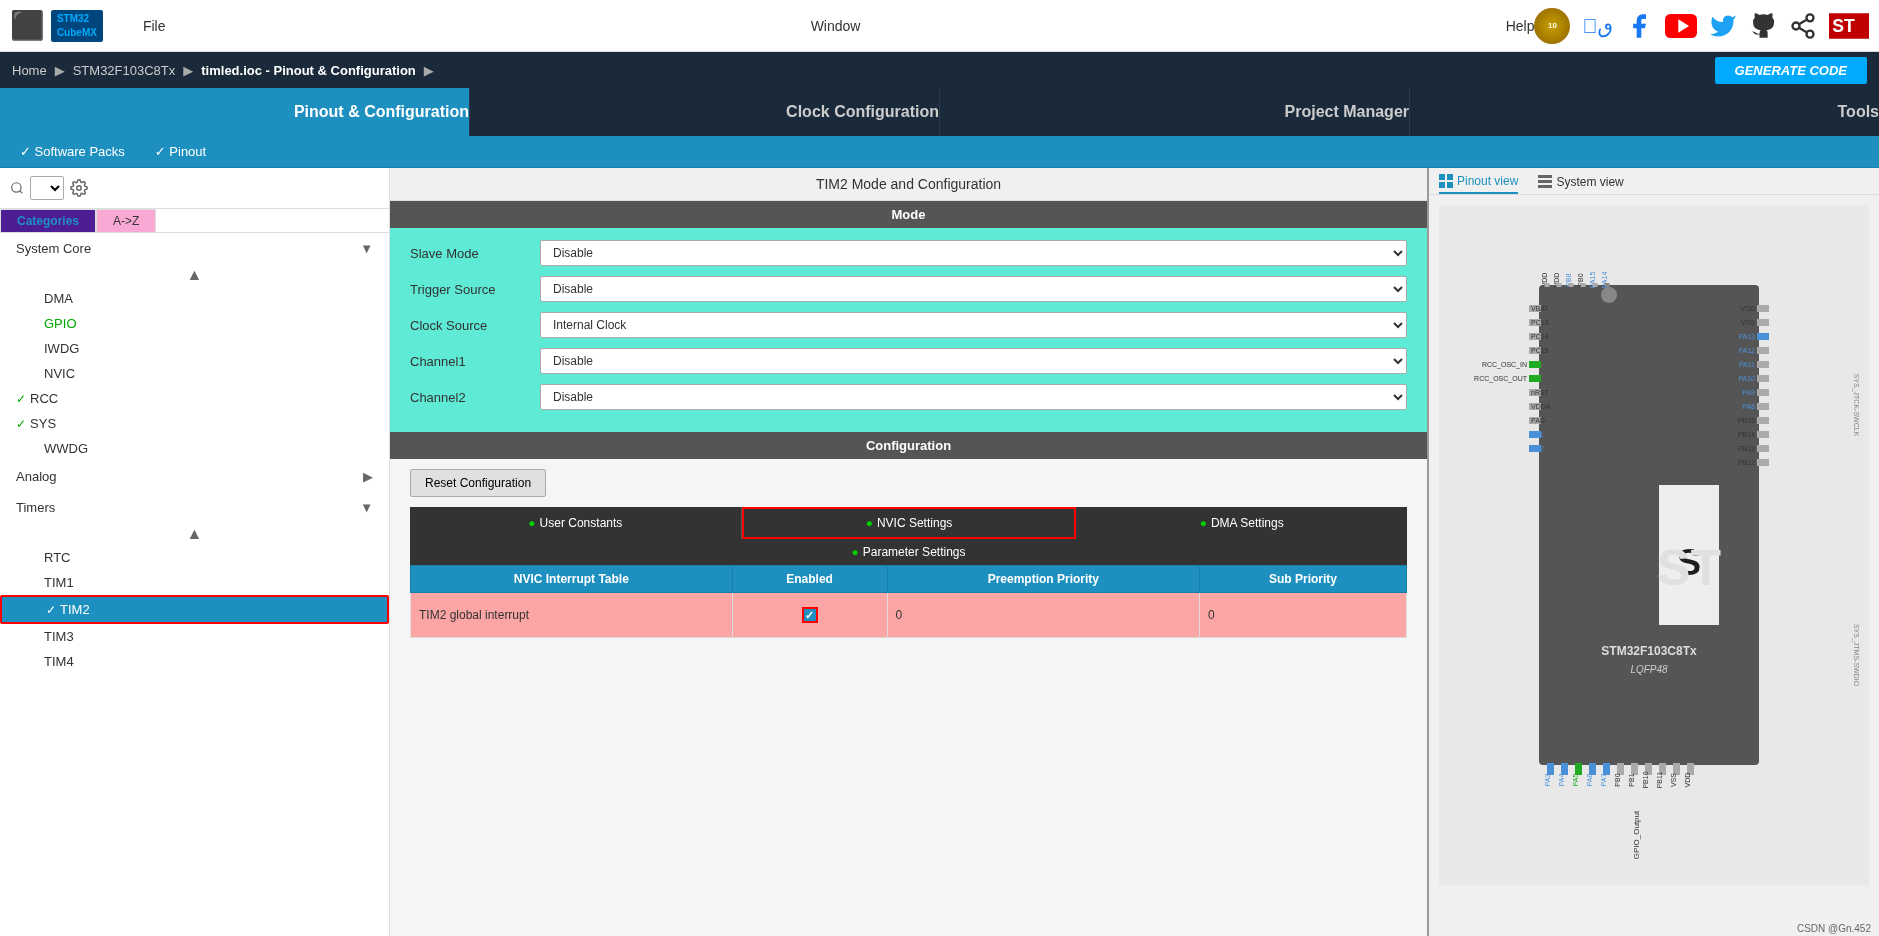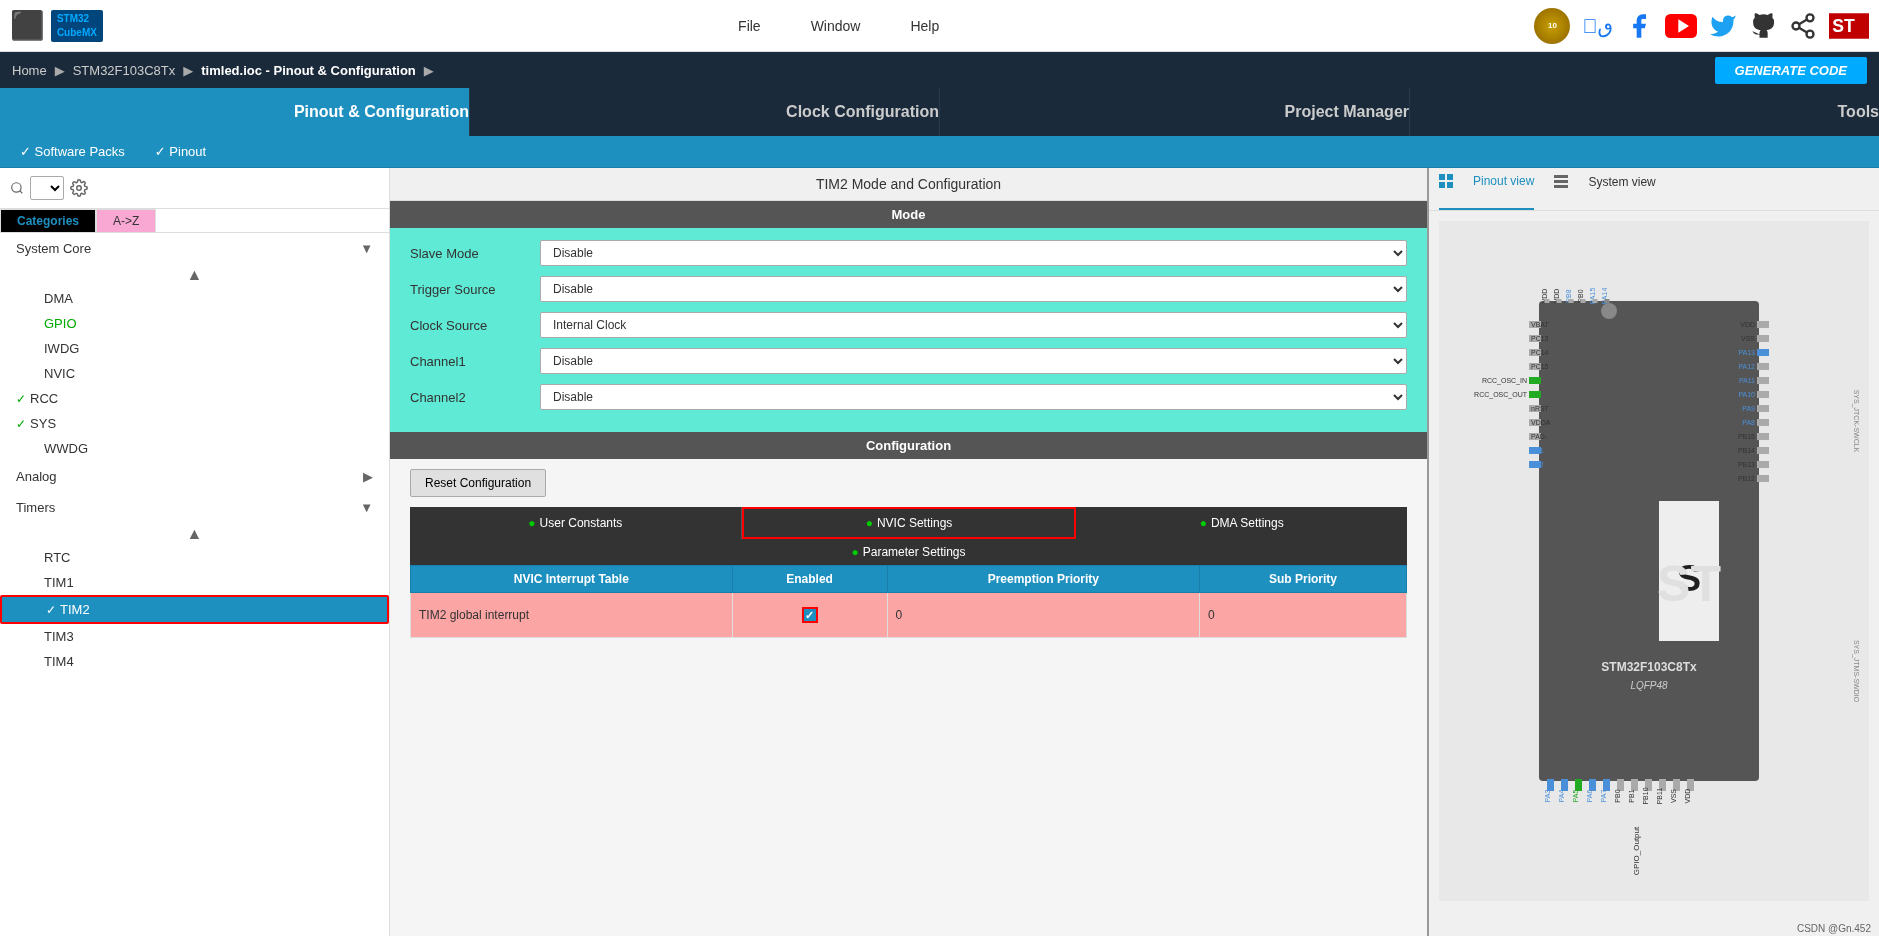--- a/index.html
+++ b/index.html
@@ -5,21 +5,21 @@
     * { box-sizing: border-box; margin: 0; padding: 0; font-family: Arial, sans-serif; }
     body { width: 1879px; height: 936px; overflow: hidden; background: #f0f0f0; }
 
     
     .top-bar {
       display: flex; align-items: center;
       background: #fff; height: 52px;
       padding: 0 10px; border-bottom: 1px solid #ddd;
     }
     .logo { display: flex; align-items: center; margin-right: 40px; }
-    .menu-items { display: flex; gap: 50px; flex: 1; justify-content: center; }
+    .menu-items { display: flex; gap: 50px; flex: 1; justify-content: space-between; }
     .menu-item { font-size: 14px; color: #333; cursor: pointer; }
     .social-icons { display: flex; align-items: center; gap: 12px; margin-left: auto; }
     .social-icon { font-size: 20px; color: #333; cursor: pointer; }
     .anniversary-badge { width: 36px; height: 36px; border-radius: 50%; background: radial-gradient(circle, #c8a000, #8b6000); color: #fff; font-size: 8px; font-weight: bold; display: flex; align-items: center; justify-content: center; text-align: center; }
 
     
     .breadcrumb-bar {
       display: flex; align-items: center;
       background: #1a2a3a; height: 36px;
       padding: 0 12px; color: #fff; font-size: 13px;
@@ -65,21 +65,21 @@
       display: flex; align-items: center; padding: 8px 10px; gap: 6px;
       border-bottom: 1px solid #ddd;
     }
     .search-dropdown { border: 1px solid #aaa; padding: 3px 6px; font-size: 12px; border-radius: 2px; background: #fff; }
 
     .category-tabs { display: flex; border-bottom: 1px solid #ddd; }
     .cat-tab {
       padding: 4px 16px; font-size: 12px; cursor: pointer;
       border: 1px solid #ddd; border-bottom: none; background: #f9a8d4; color: #333;
     }
-    .cat-tab.active { background: #000000; color: #1e90c0; font-weight: bold; text-align: center; }
+    .cat-tab.active { background: #4c1d95; color: #1e90c0; font-weight: bold; text-align: center; }
 
     .sidebar-section {
       padding: 0;
     }
     .sidebar-section-header {
       display: flex; align-items: center; justify-content: space-between;
       padding: 8px 16px; font-size: 13px; font-weight: normal; color: #333;
       cursor: pointer;
       gap: 28px;
     }
@@ -150,22 +150,22 @@
 
     
     .right-panel {
       width: 450px; background: #f0f0f0; flex-shrink: 0; padding: 0;
     }
     .right-panel-tabs {
       display: flex; border-bottom: 1px solid #ddd; padding: 6px 10px 0; gap: 20px;
       background: #f0f0f0;
     }
     .right-tab {
-      font-size: 12px; color: #333; cursor: pointer; padding-bottom: 20px;
-      display: flex; align-items: center; gap: 20px;
+      font-size: 12px; color: #333; cursor: pointer; padding-bottom: 4px;
+      display: flex; align-items: center; gap: 4px;
     }
     .right-tab.active { color: #1e90c0; border-bottom: 2px solid #1e90c0; }
     .chip-area { padding: 10px; position: relative; }
 
     
     .status-bar {
       position: fixed; bottom: 0; right: 0; background: #f0f0f0;
       font-size: 10px; color: #666; padding: 2px 8px;
     }
   </style>

